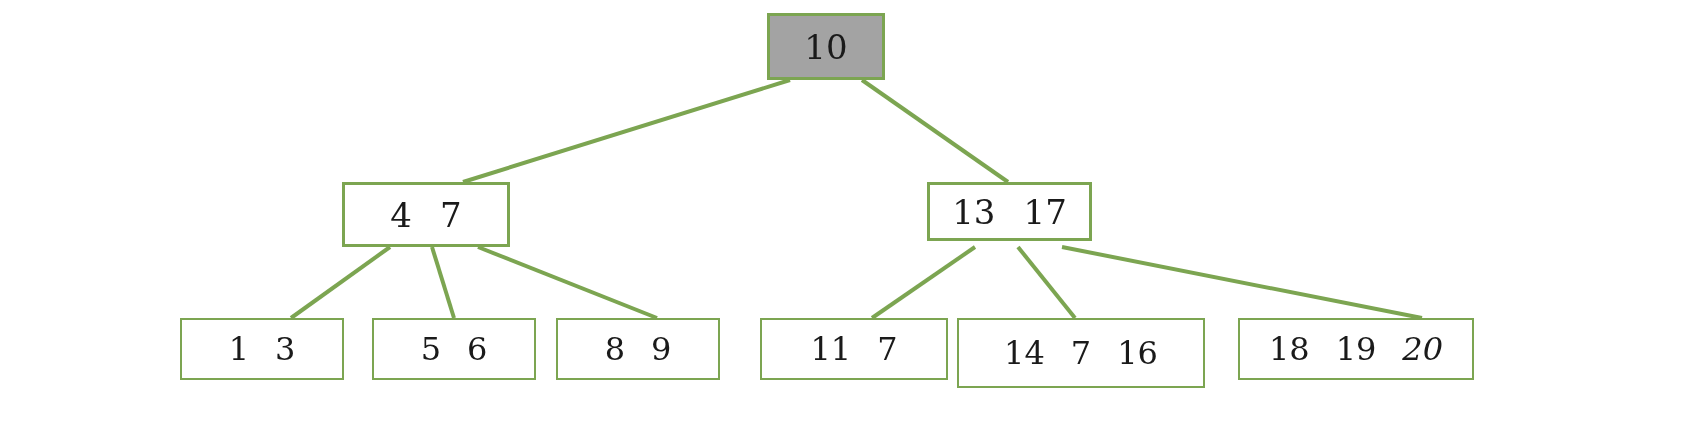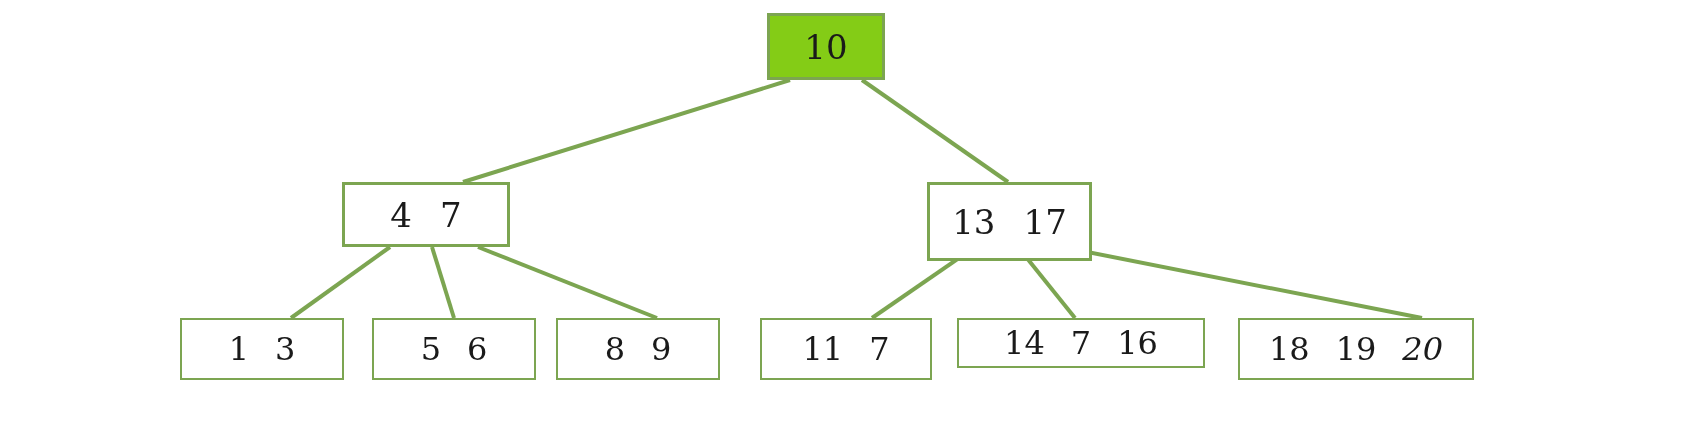--- a/index.html
+++ b/index.html
@@ -64,32 +64,32 @@
       <line x1="862" y1="80" x2="1008" y2="182" stroke="#7ca551" stroke-width="4" stroke-linecap="butt"></line>
       <line x1="390" y1="247" x2="291" y2="318" stroke="#7ca551" stroke-width="4" stroke-linecap="butt"></line>
       <line x1="432" y1="247" x2="454" y2="318" stroke="#7ca551" stroke-width="4" stroke-linecap="butt"></line>
       <line x1="478" y1="247" x2="657" y2="318" stroke="#7ca551" stroke-width="4" stroke-linecap="butt"></line>
       <line x1="975" y1="247" x2="872" y2="318" stroke="#7ca551" stroke-width="4" stroke-linecap="butt"></line>
       <line x1="1018" y1="247" x2="1075" y2="318" stroke="#7ca551" stroke-width="4" stroke-linecap="butt"></line>
       <line x1="1062" y1="247" x2="1422" y2="318" stroke="#7ca551" stroke-width="4" stroke-linecap="butt"></line>
     </svg>
 
   <div id="node-layer">
-      <div class="tree-node node-root" style="left: 767px; top: 13px; width: 118px; height: 67px; border-color: rgb(124, 165, 81); background: #84cc16;">
+      <div class="tree-node node-root" style="left: 767px; top: 13px; width: 118px; height: 67px; border-color: rgb(124, 165, 81); background: #a3a3a3;">
         <div class="node-keys">
           <span class="key-cell" style="color: rgb(26, 26, 26);">10</span>
         </div>
       </div>
       <div class="tree-node node-branch" style="left: 342px; top: 182px; width: 168px; height: 65px; border-color: rgb(124, 165, 81); background: rgb(255, 255, 255);">
         <div class="node-keys">
           <span class="key-cell" style="color: rgb(26, 26, 26);">4</span>
           <span class="key-cell" style="color: rgb(26, 26, 26);">7</span>
         </div>
       </div>
-      <div class="tree-node node-branch" style="left: 927px; top: 182px; width: 165px; height: 79px; border-color: rgb(124, 165, 81); background: rgb(255, 255, 255);">
+      <div class="tree-node node-branch" style="left: 927px; top: 182px; width: 165px; height: 59px; border-color: rgb(124, 165, 81); background: rgb(255, 255, 255);">
         <div class="node-keys">
           <span class="key-cell" style="color: rgb(26, 26, 26);">13</span>
           <span class="key-cell" style="color: rgb(26, 26, 26);">17</span>
         </div>
       </div>
       <div class="tree-node node-leaf" style="left: 180px; top: 318px; width: 164px; height: 62px; border-color: rgb(124, 165, 81); background: rgb(255, 255, 255);">
         <div class="node-keys">
           <span class="key-cell" style="color: rgb(26, 26, 26);">1</span>
           <span class="key-cell" style="color: rgb(26, 26, 26);">3</span>
         </div>
@@ -99,27 +99,27 @@
           <span class="key-cell" style="color: rgb(26, 26, 26);">5</span>
           <span class="key-cell" style="color: rgb(26, 26, 26);">6</span>
         </div>
       </div>
       <div class="tree-node node-leaf" style="left: 556px; top: 318px; width: 164px; height: 62px; border-color: rgb(124, 165, 81); background: rgb(255, 255, 255);">
         <div class="node-keys">
           <span class="key-cell" style="color: rgb(26, 26, 26);">8</span>
           <span class="key-cell" style="color: rgb(26, 26, 26);">9</span>
         </div>
       </div>
-      <div class="tree-node node-leaf" style="left: 760px; top: 318px; width: 172px; height: 62px; border-color: rgb(124, 165, 81); background: rgb(255, 255, 255);">
+      <div class="tree-node node-leaf" style="left: 760px; top: 318px; width: 188px; height: 62px; border-color: rgb(124, 165, 81); background: rgb(255, 255, 255);">
         <div class="node-keys">
           <span class="key-cell" style="color: rgb(26, 26, 26);">11</span>
           <span class="key-cell" style="color: rgb(26, 26, 26);">7</span>
         </div>
       </div>
-      <div class="tree-node node-leaf" style="left: 957px; top: 318px; width: 248px; height: 50px; border-color: rgb(124, 165, 81); background: rgb(255, 255, 255);">
+      <div class="tree-node node-leaf" style="left: 957px; top: 318px; width: 248px; height: 70px; border-color: rgb(124, 165, 81); background: rgb(255, 255, 255);">
         <div class="node-keys">
           <span class="key-cell" style="color: rgb(26, 26, 26);">14</span>
           <span class="key-cell" style="color: rgb(26, 26, 26);">7</span>
           <span class="key-cell" style="color: rgb(26, 26, 26);">16</span>
         </div>
       </div>
       <div class="tree-node node-leaf" style="left: 1238px; top: 318px; width: 236px; height: 62px; border-color: rgb(124, 165, 81); background: rgb(255, 255, 255); align-items: center;">
         <div class="node-keys">
           <span class="key-cell" style="color: rgb(26, 26, 26);">18</span>
           <span class="key-cell" style="color: rgb(26, 26, 26);">19</span>

